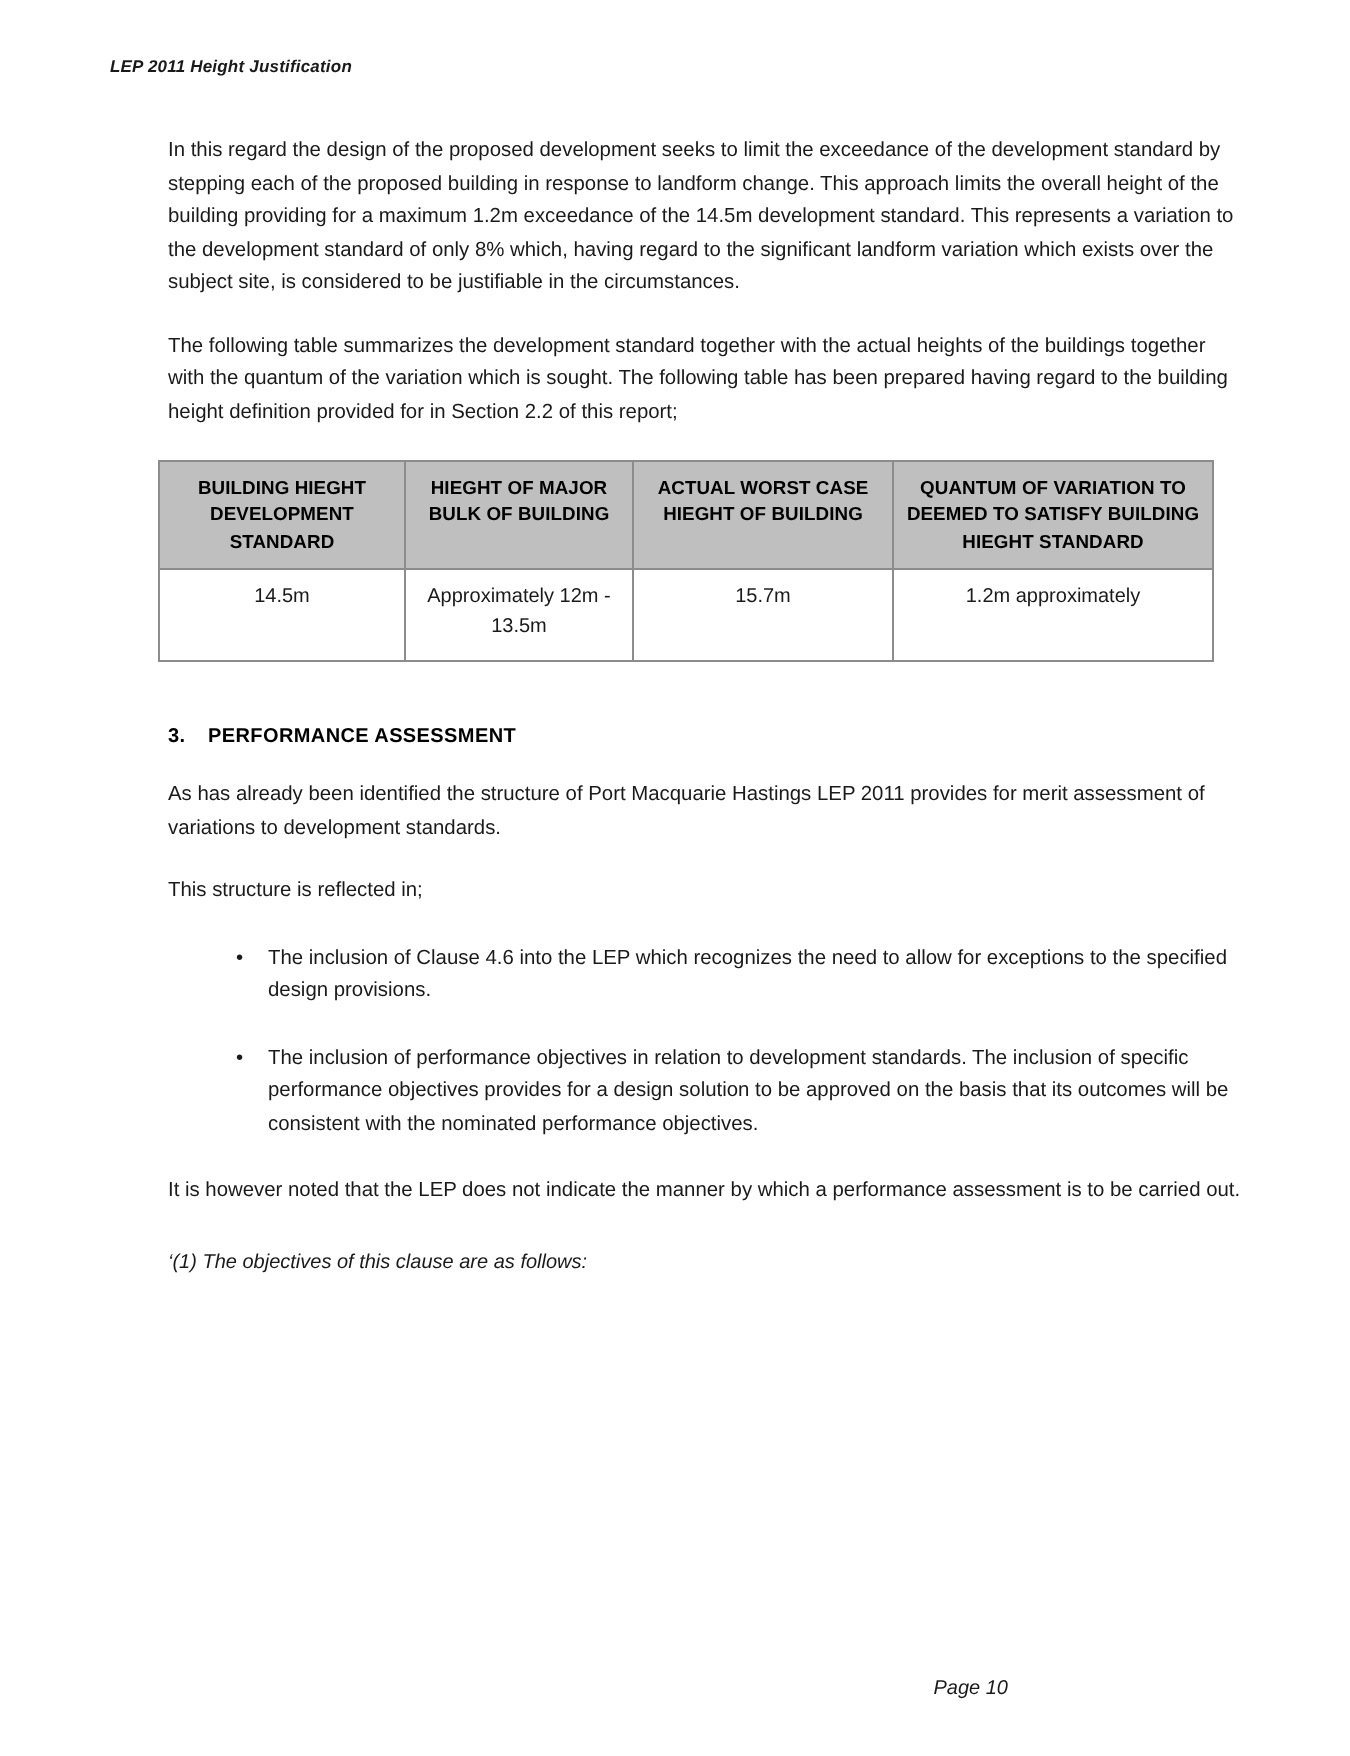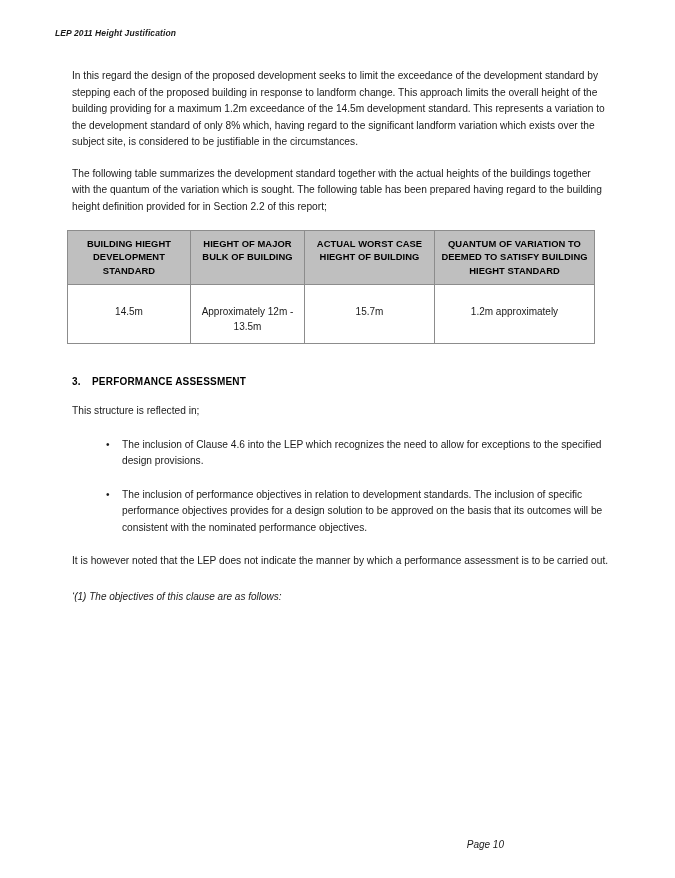--- a/index.html
+++ b/index.html
@@ -34,21 +34,21 @@
     font-weight: bold;
     font-style: italic;
     letter-spacing: 0.1px;
     color: #1a1a1a;
   }
 
   
   .content {
     position: absolute;
     top: 68px;
-    left: 72px;
+    left: 84px;
     width: 539px;
   }
 
   p.body-par {
     margin: 0 0 15px 0;
     font-size: 10.2px;
     line-height: 1.62;
     text-align: left;
     color: #1a1a1a;
   }
@@ -82,21 +82,21 @@
     font-weight: bold;
     line-height: 1.42;
     letter-spacing: 0.05px;
     color: #000;
   }
   table.summary td {
     background: #ffffff;
     font-size: 10px;
     font-weight: normal;
     line-height: 1.45;
-    padding-top: 20px;
+    padding-top: 7px;
     padding-bottom: 9px;
     color: #1a1a1a;
   }
   col.c1 { width: 123px; }
   col.c2 { width: 114px; }
   col.c3 { width: 130px; }
   col.c4 { width: 160px; }
 
   
   h2.section-heading {
@@ -197,20 +197,21 @@
           <td>15.7m</td>
           <td>1.2m approximately</td>
         </tr>
       </tbody>
     </table>
 
     <h2 class="section-heading">
       <span class="num">3.</span><span>PERFORMANCE ASSESSMENT</span>
     </h2>
 
+    <p class="body-par">As has already been identified the structure of Port Macquarie Hastings LEP 2011 provides for merit assessment of variations to development standards.</p>
 
     <p class="body-par">This structure is reflected in;</p>
 
     <ul class="bullets">
       <li>
         <span class="bullet-dot">•</span>
         <span class="li-text">The inclusion of Clause 4.6 into the LEP which recognizes the need to allow for exceptions to the specified design provisions.</span>
       </li>
       <li>
         <span class="bullet-dot">•</span>

